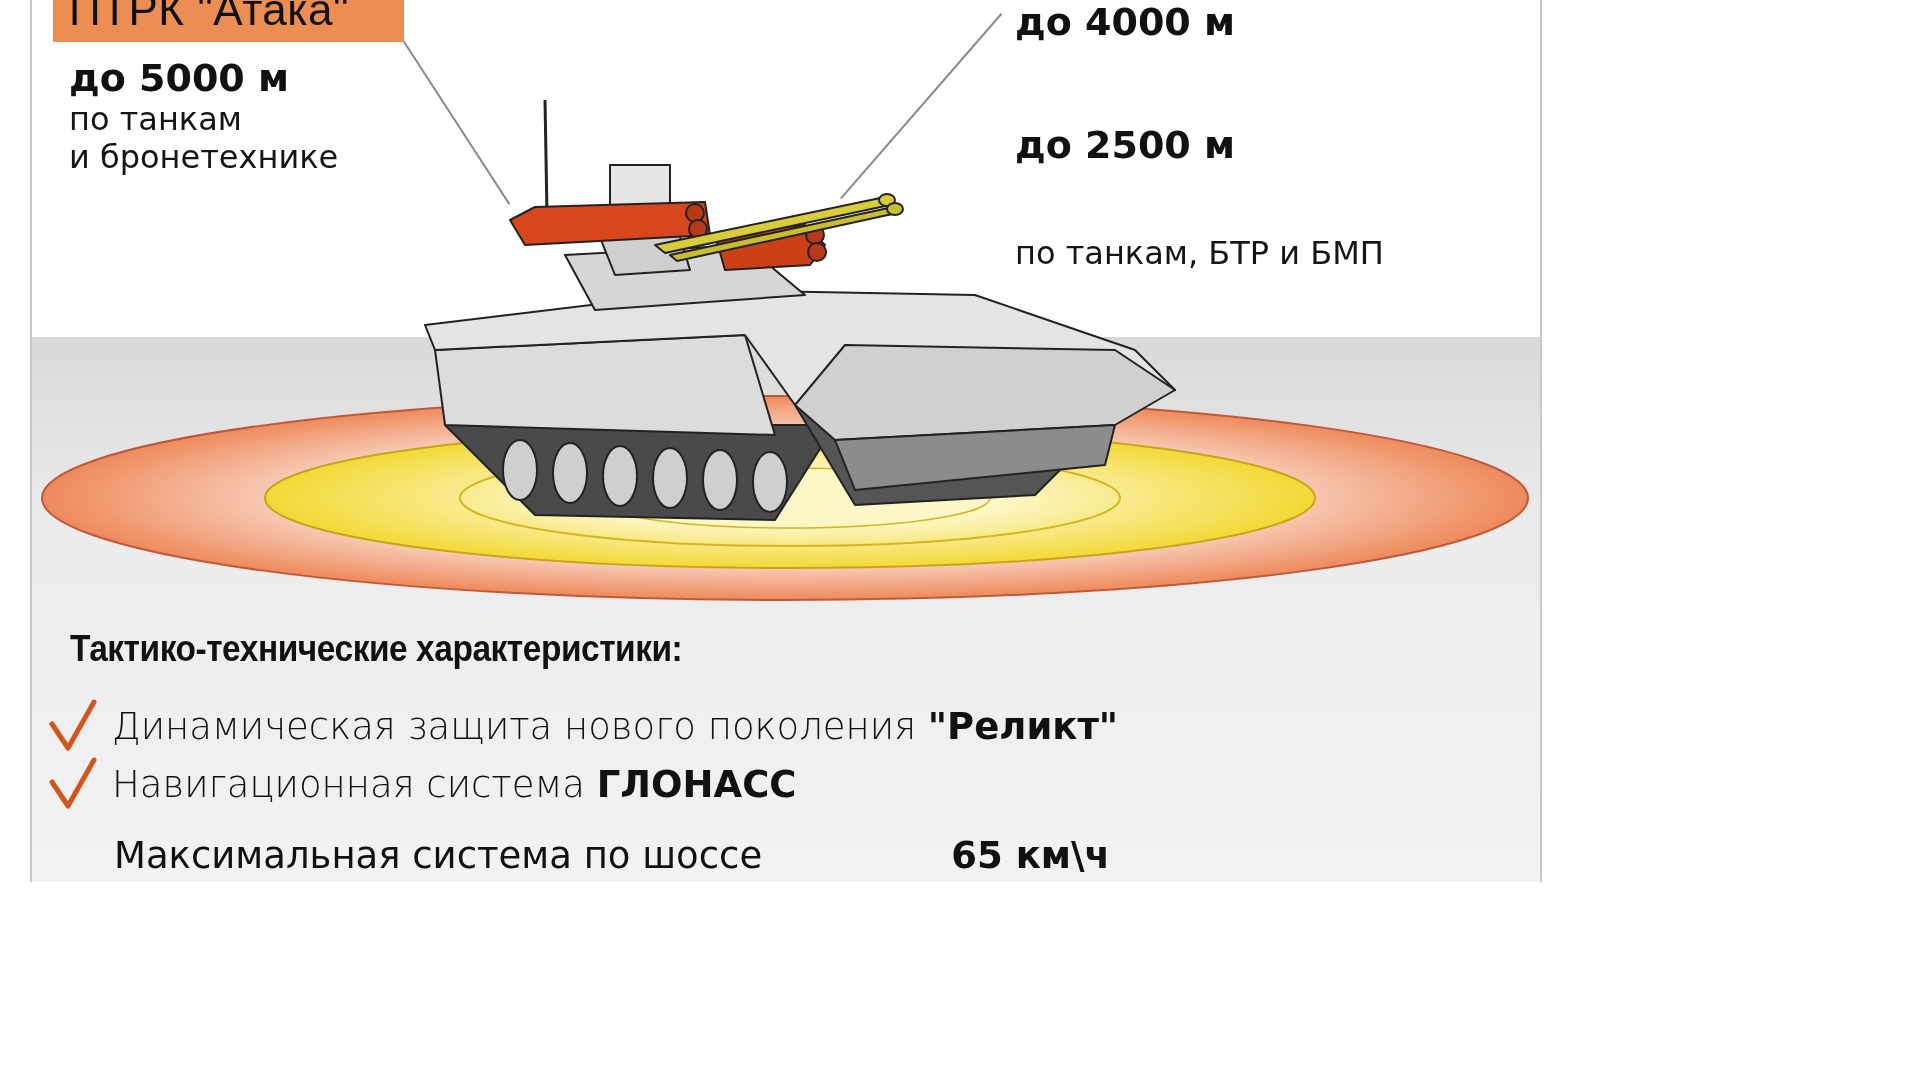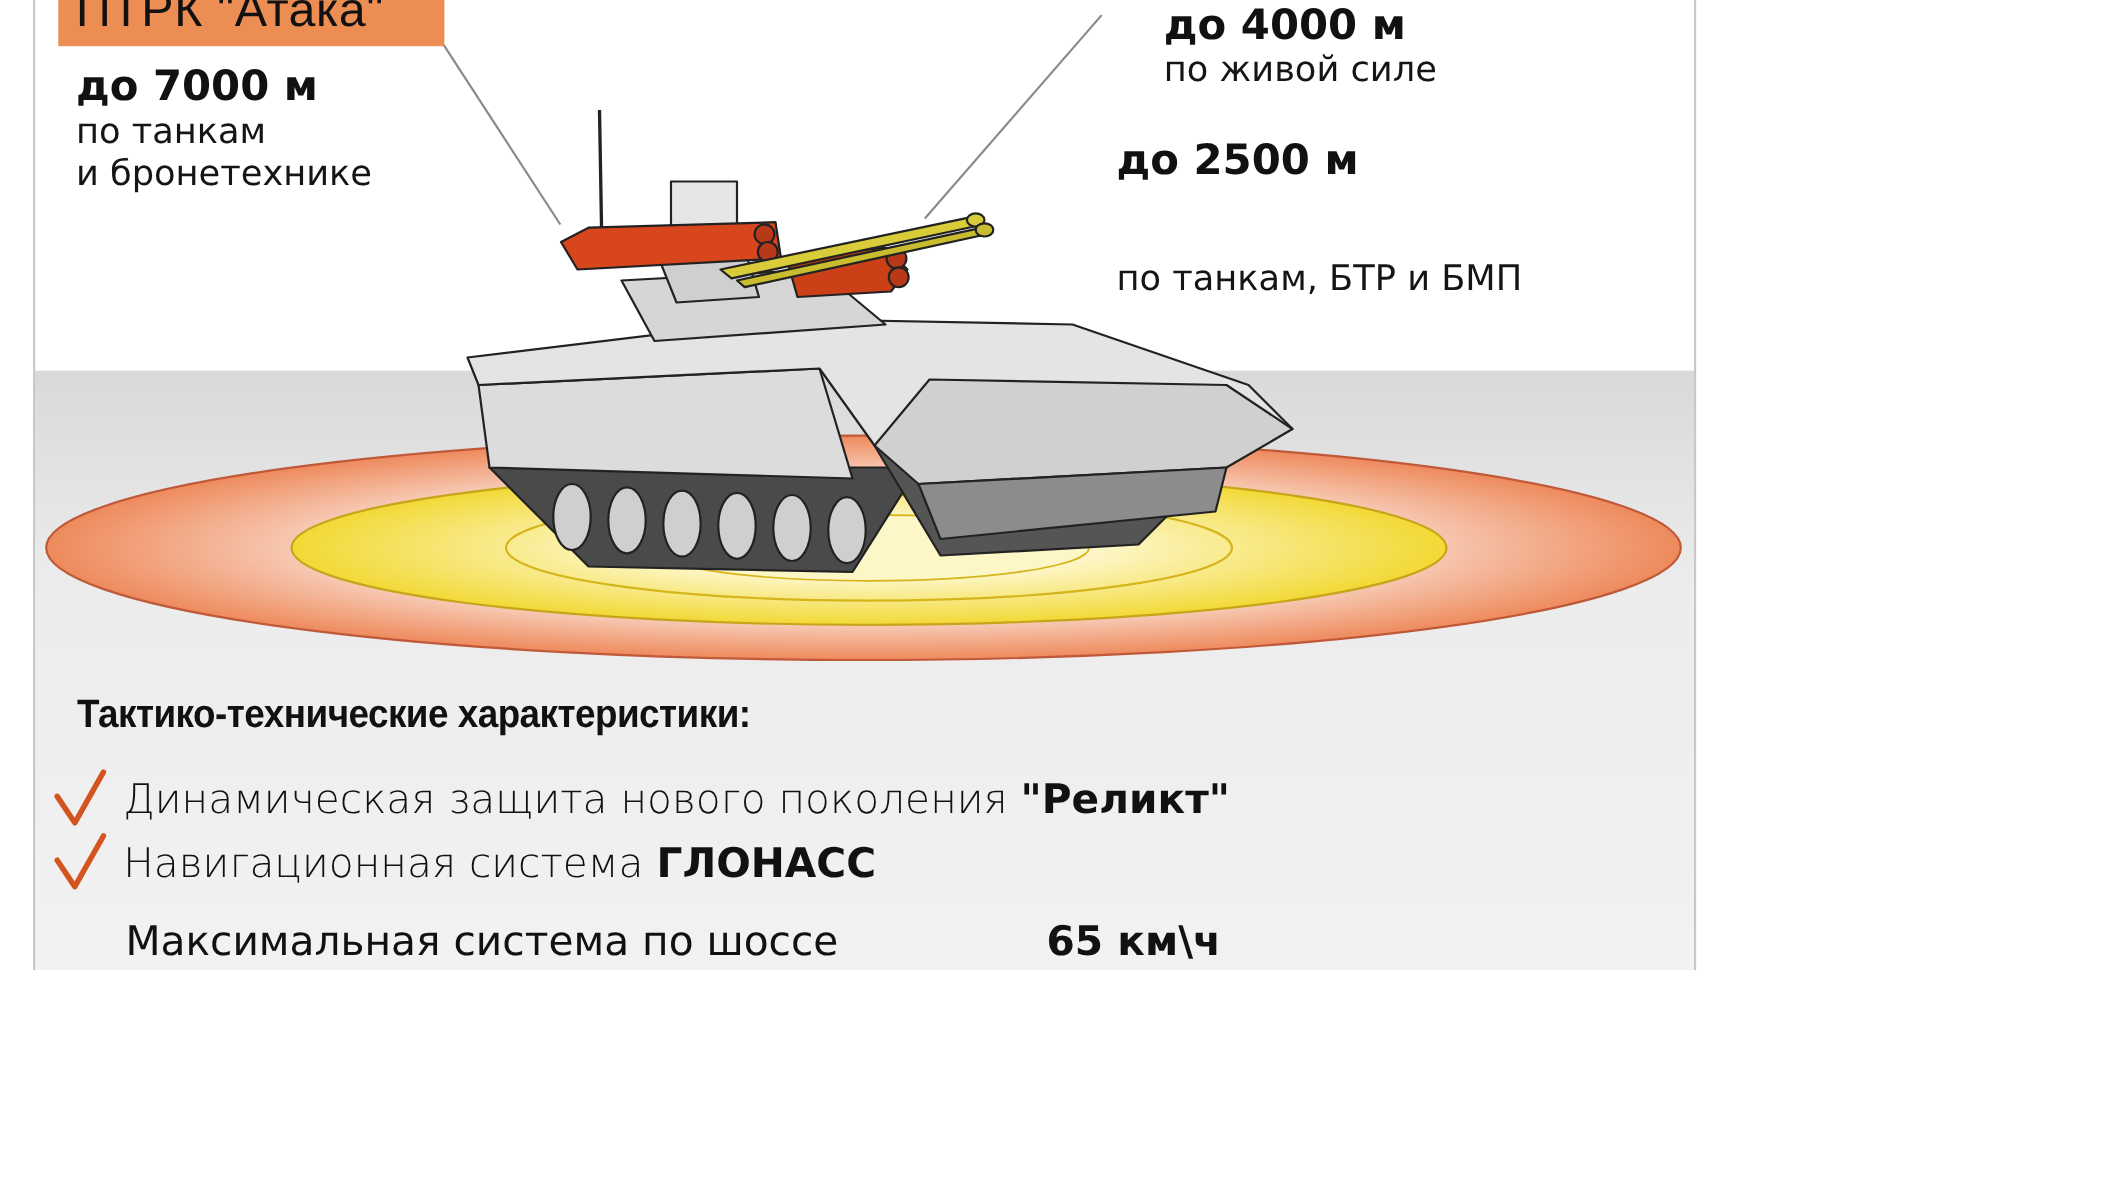--- a/index.html
+++ b/index.html
@@ -99,28 +99,27 @@
 </svg>
 
 <div class="leader" style="left:404px;top:40px;width:195px;transform:rotate(57deg);"></div>
 <div class="leader" style="left:840px;top:198px;width:245px;transform:rotate(-49deg);"></div>
 
 <div class="title-badge">
   <span>ПТРК "Атака"</span>
 </div>
 
 <div class="range" style="left:69px;top:56px;">
-  <div class="val">до 7000 м</div>
+  <div class="val">до 5000 м</div>
   <div class="desc">по танкам
 и бронетехнике</div>
 </div>
 
-<div class="range" style="left:1058px;top:0px;">
+<div class="range" style="left:1015px;top:0px;">
   <div class="val">до 4000 м</div>
-  <div class="desc">по живой силе</div>
 </div>
 <div class="range" style="left:1015px;top:100px;margin-top:23px;">
   <div class="val">до 2500 м</div>
 </div>
 <div class="range" style="left:1015px;top:234px;">
   <div class="desc">по танкам, БТР и БМП</div>
 </div>
 
 <div class="specs-title">Тактико-технические характеристики:</div>
 

